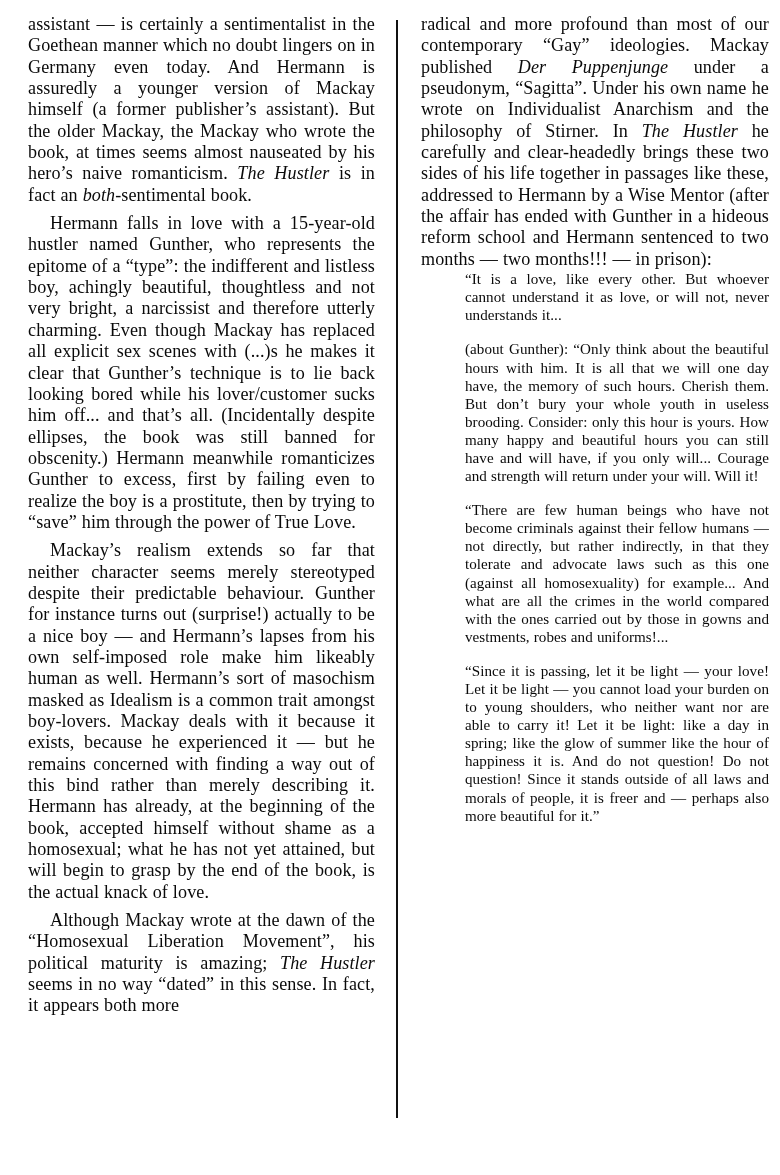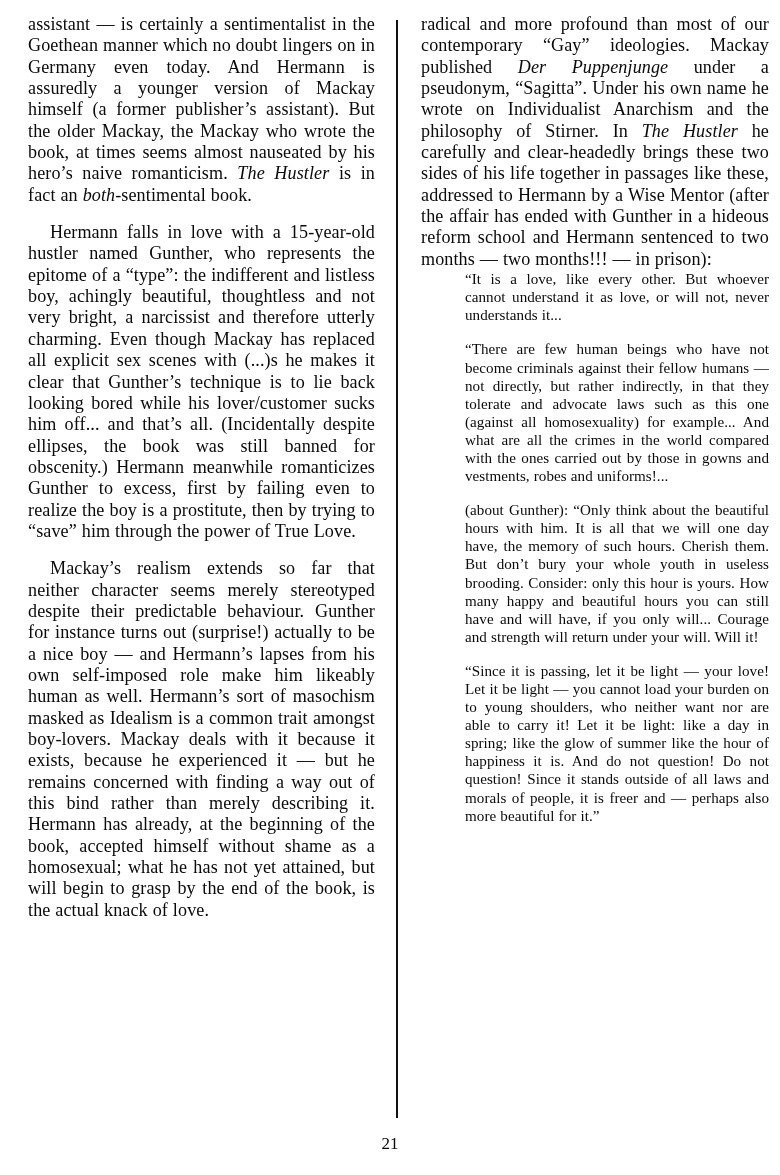--- a/index.html
+++ b/index.html
@@ -51,21 +51,21 @@
     text-justify: inter-word;
     font-size: 18.1px;
     line-height: 21.35px;
     letter-spacing: 0.1px;
     word-spacing: 0.3px;
   }
   p.indent {
     text-indent: 22px;
   }
   p + p {
-    margin-top: 16px;
+    margin-top: 7px;
   }
 
   i, em { font-style: italic; }
 
   
   .quotes {
     padding-left: 44px;
   }
   .quotes p {
     font-size: 15.1px;
@@ -95,28 +95,28 @@
 <body>
 
 <div class="page">
 
   <div class="column-rule"></div>
 
   <div class="col col-left">
     <p>assistant — is certainly a sentimentalist in the Goethean manner which no doubt lingers on in Germany even today. And Hermann is assuredly a younger version of Mackay himself (a former publisher’s assistant). But the older Mackay, the Mackay who wrote the book, at times seems almost nauseated by his hero’s naive romanticism. <i>The Hustler</i> is in fact an <i>both</i>-sentimental book.</p>
     <p class="indent">Hermann falls in love with a 15-year-old hustler named Gunther, who represents the epitome of a “type”: the indifferent and listless boy, achingly beautiful, thoughtless and not very bright, a narcissist and therefore utterly charming. Even though Mackay has replaced all explicit sex scenes with (...)s he makes it clear that Gunther’s technique is to lie back looking bored while his lover/customer sucks him off... and that’s all. (Incidentally despite ellipses, the book was still banned for obscenity.) Hermann meanwhile romanticizes Gunther to excess, first by failing even to realize the boy is a prostitute, then by trying to “save” him through the power of True Love.</p>
     <p class="indent">Mackay’s realism extends so far that neither character seems merely stereotyped despite their predictable behaviour. Gunther for instance turns out (surprise!) actually to be a nice boy — and Hermann’s lapses from his own self-imposed role make him likeably human as well. Hermann’s sort of masochism masked as Idealism is a common trait amongst boy-lovers. Mackay deals with it because it exists, because he experienced it — but he remains concerned with finding a way out of this bind rather than merely describing it. Hermann has already, at the beginning of the book, accepted himself without shame as a homosexual; what he has not yet attained, but will begin to grasp by the end of the book, is the actual knack of love.</p>
+    <p class="indent">Although Mackay wrote at the dawn of the “Homosexual Liberation Movement”, his political maturity is amazing; <i>The Hustler</i> seems in no way “dated” in this sense. In fact, it appears both more</p>
   </div>
 
   <div class="col col-right">
     <p>radical and more profound than most of our contemporary “Gay” ideologies. Mackay published <i>Der Puppenjunge</i> under a pseudonym, “Sagitta”. Under his own name he wrote on Individualist Anarchism and the philosophy of Stirner. In <i>The Hustler</i> he carefully and clear-headedly brings these two sides of his life together in passages like these, addressed to Hermann by a Wise Mentor (after the affair has ended with Gunther in a hideous reform school and Hermann sentenced to two months — two months!!! — in prison):</p>
 
     <div class="quotes">
       <p>“It is a love, like every other. But whoever cannot understand it as love, or will not, never understands it...</p>
+      <p>(about Gunther): “Only think about the beautiful hours with him. It is all that we will one day have, the memory of such hours. Cherish them. But don’t bury your whole youth in useless brooding. Consider: only this hour is yours. How many happy and beautiful hours you can still have and will have, if you only will... Courage and strength will return under your will. Will it!</p>
       <p>“There are few human beings who have not become criminals against their fellow humans — not directly, but rather indirectly, in that they tolerate and advocate laws such as this one (against all homosexuality) for example... And what are all the crimes in the world compared with the ones carried out by those in gowns and vestments, robes and uniforms!...</p>
-      <p>(about Gunther): “Only think about the beautiful hours with him. It is all that we will one day have, the memory of such hours. Cherish them. But don’t bury your whole youth in useless brooding. Consider: only this hour is yours. How many happy and beautiful hours you can still have and will have, if you only will... Courage and strength will return under your will. Will it!</p>
       <p>“Since it is passing, let it be light — your love! Let it be light — you cannot load your burden on to young shoulders, who neither want nor are able to carry it! Let it be light: like a day in spring; like the glow of summer like the hour of happiness it is. And do not question! Do not question! Since it stands outside of all laws and morals of people, it is freer and — perhaps also more beautiful for it.”</p>
     </div>
   </div>
 
-  <div class="folio">21</div>
 
 </div>
 
 </body></html>

